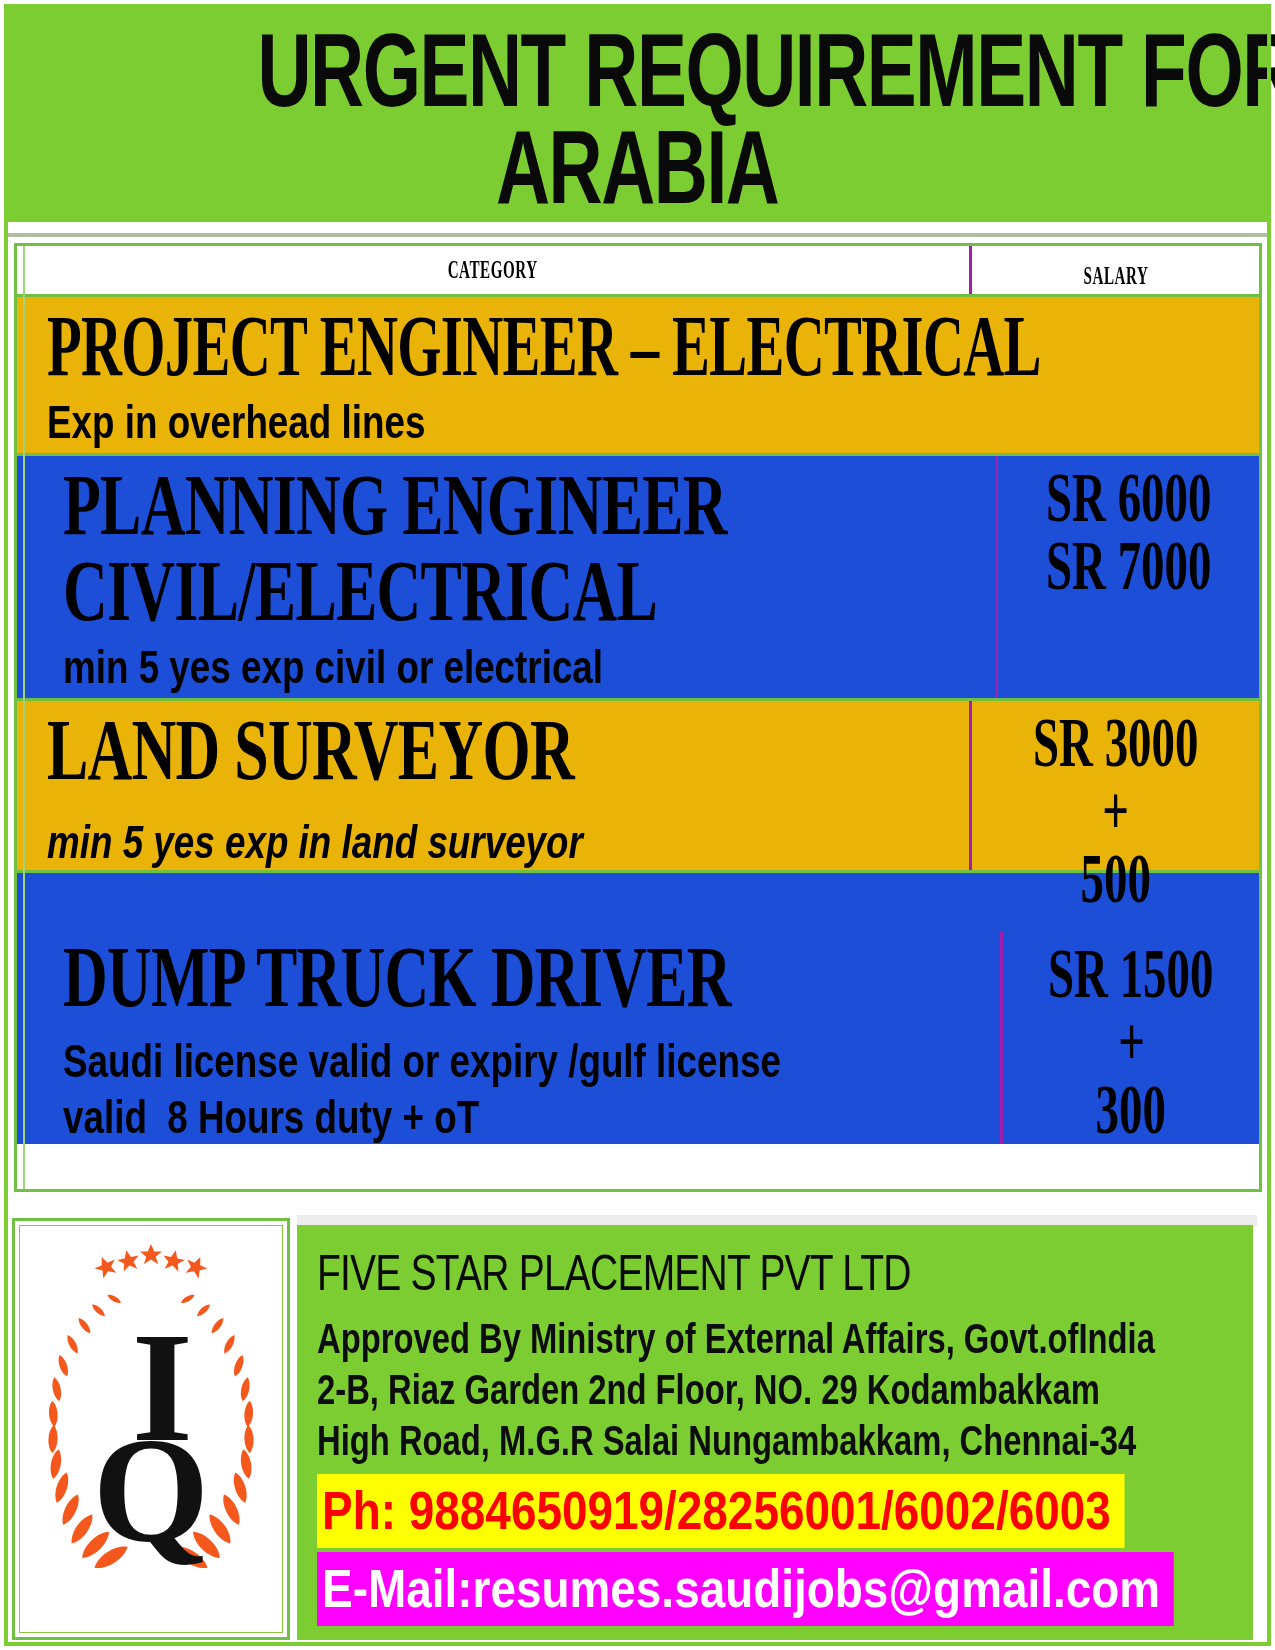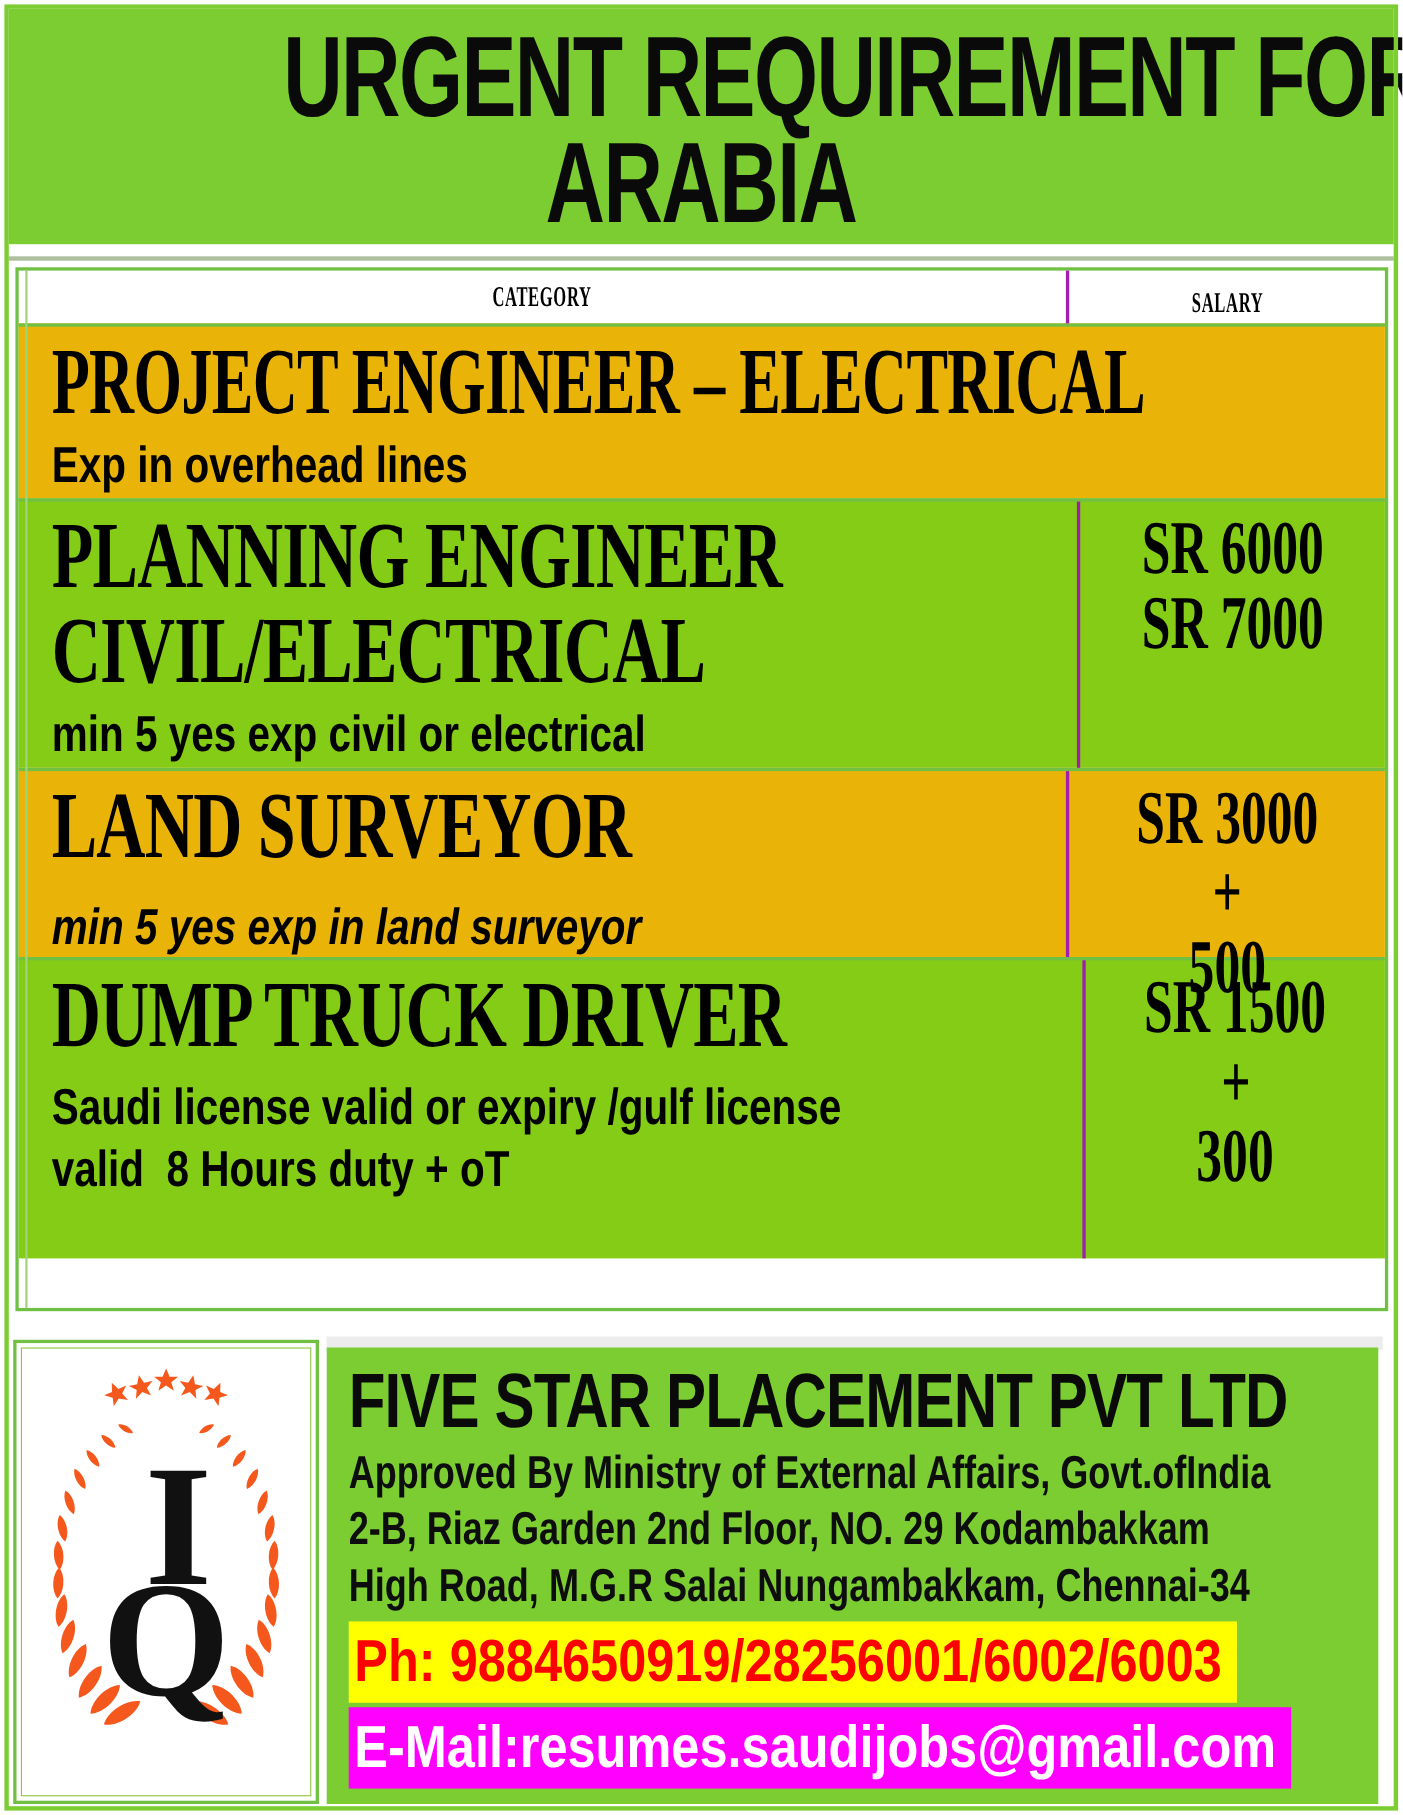--- a/index.html
+++ b/index.html
@@ -45,27 +45,27 @@
   }
   .tbl:before { 
     content:""; position:absolute; left:6px; top:0; bottom:0; width:2px;
     background:#9ed47a;
   }
   .trow { display:flex; width:100%; }
   .trow + .trow { border-top:3px solid #70c043; }
   .cat  { flex:1; padding:6px 10px 0 30px; }
   .sal  { width:290px; border-left:3px solid #a21caf; text-align:center; padding-top:8px; }
   .row-green { background:#eab308; }
-  .row-white { background:#84cc16; }
+  .row-white { background:#1d4ed8;padding-left:16px; }
   .h-row { height:48px; }
   .h-row .cat { text-align:center; padding:2px 0 0 0; }
   .r1 { height:159px; }
   .r2 { height:245px; }
   .r3 { height:172px; }
-  .r4 { height:274px; }
+  .r4 { height:274px;align-items:flex-end; }
   .fat { font-family:"Liberation Serif", serif; font-weight:bold; }
   .t-head  { font-size:26px; line-height:44px; letter-spacing:1px; }
   .t-title { font-size:86px; line-height:86px; letter-spacing:-1px; display:block; }
   .t-sub   { font-weight:bold; font-size:46px; line-height:54px; display:block; margin-top:6px; }
   .t-sal   { font-size:69px; line-height:68px; display:block; }
   
   .logo-box {
     position:absolute; left:12px; top:1218px; width:278px; height:422px;
     background:#fff; border:3px solid #70c043; z-index:2;
   }
@@ -74,21 +74,21 @@
     display:flex; align-items:center; justify-content:center;
   }
   .info-shadow {
     position:absolute; left:297px; top:1215px; width:960px; height:12px;
     background:#ececec; z-index:1;
   }
   .info-box {
     position:absolute; left:297px; top:1225px; width:956px; height:415px;
     background:#7ccd32; padding:8px 0 0 20px; z-index:2;
   }
-  .company { font-weight:bold; font-size:70px; line-height:80px; letter-spacing:-1px; color:#0a0a0a; }
+  .company { font-weight:normal; font-size:50px; line-height:80px; letter-spacing:-1px; color:#0a0a0a; }
   .addr    { font-weight:bold; font-size:42px; line-height:51px; color:#0d0d0d; }
   .phone-banner {
     background:#ffff00; color:#fe0000; font-weight:bold; font-size:54px;
     line-height:58px; padding:7px 16px 9px 6px; margin-top:8px;
   }
   .email-banner {
     background:#ff00fe; color:#ffffff; font-weight:bold; font-size:54px;
     line-height:58px; padding:7px 16px 9px 6px; margin-top:4px;
   }
   .stack { display:block; }

